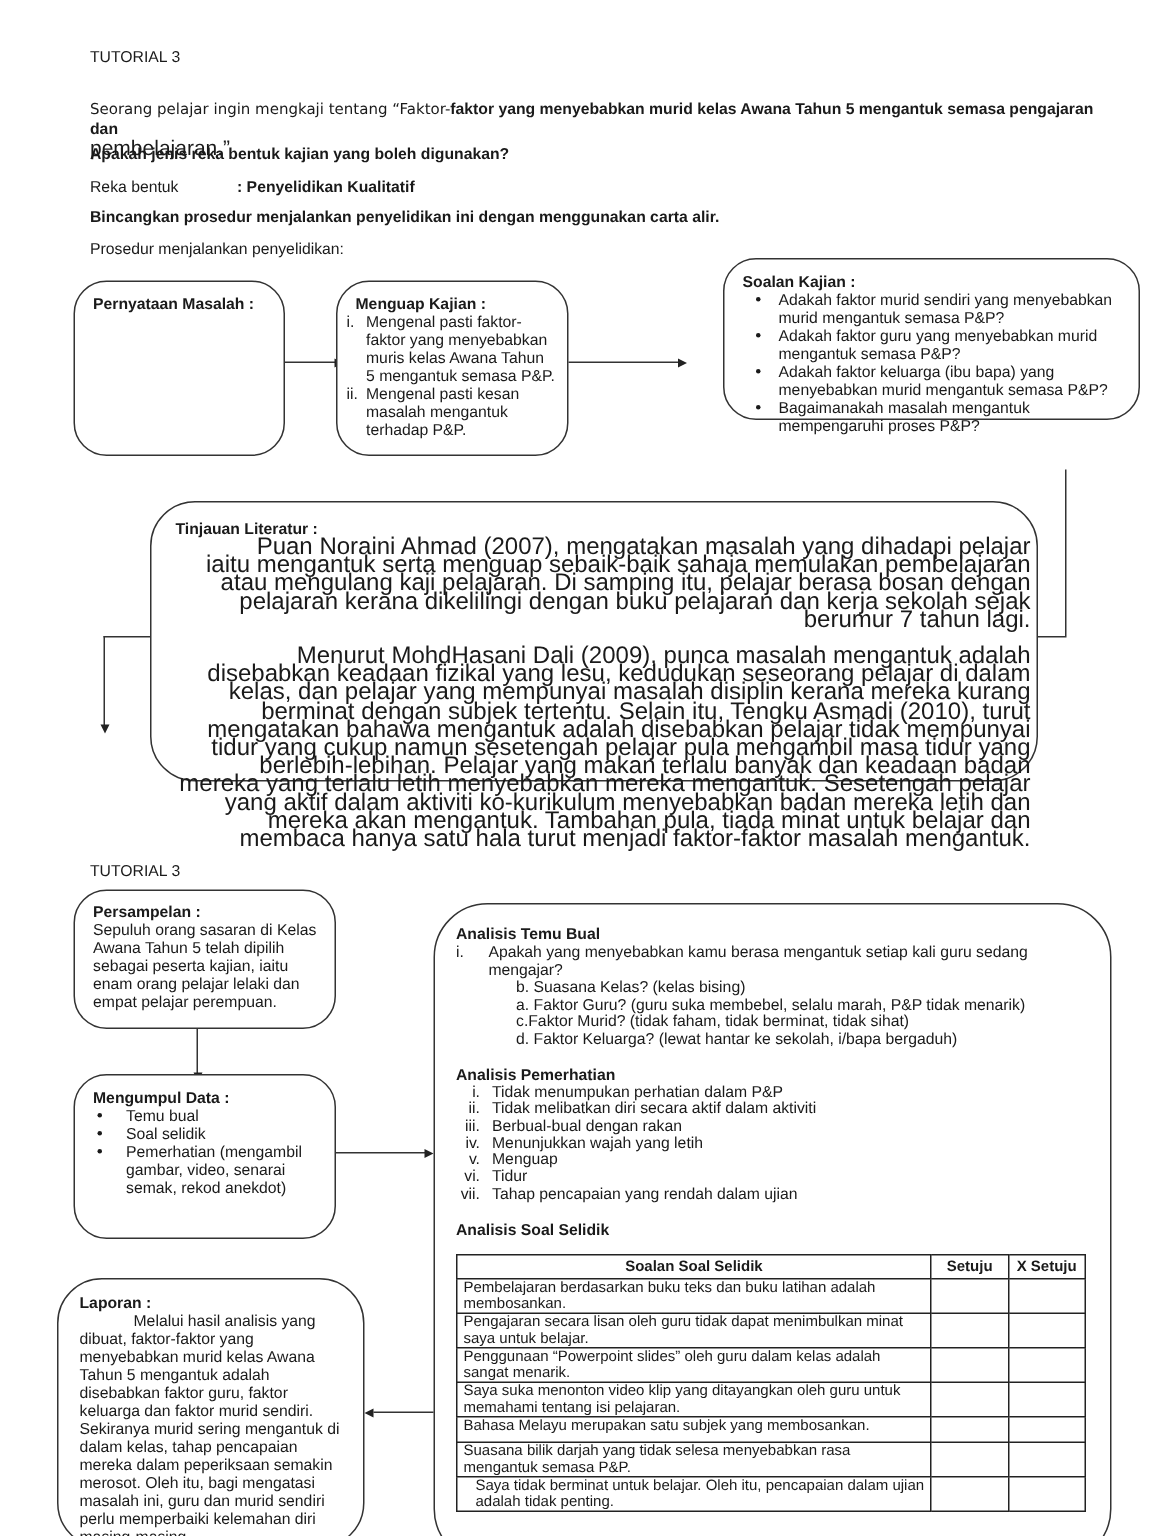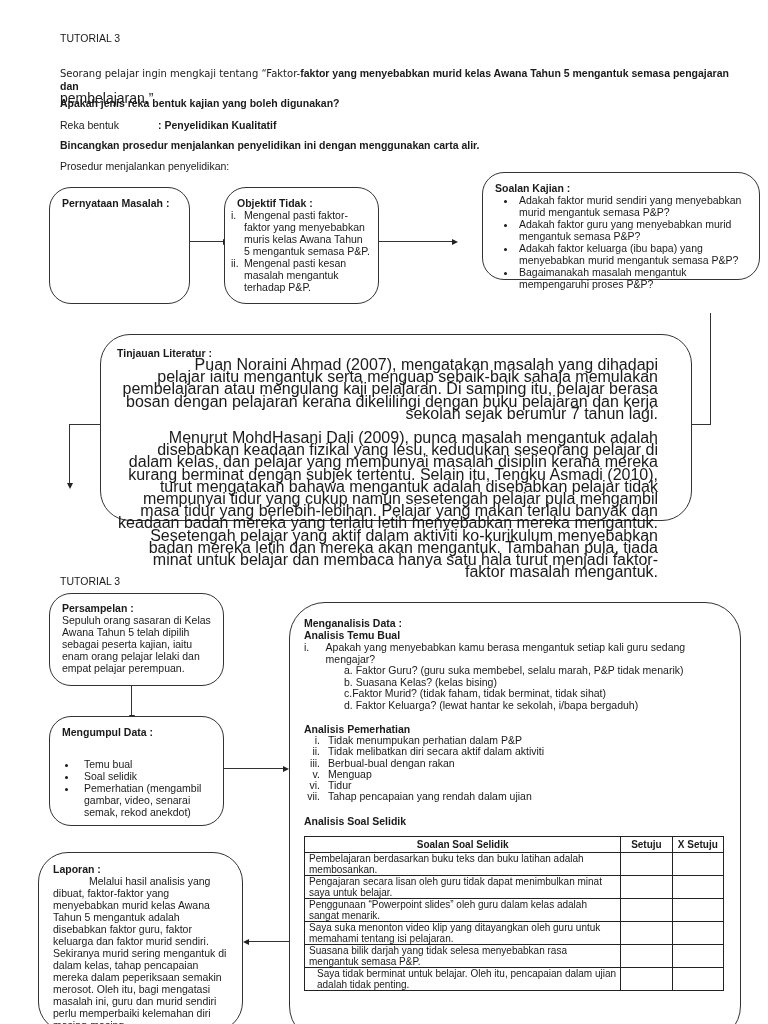--- a/index.html
+++ b/index.html
@@ -47,21 +47,21 @@
 <div class="abs t" style="left:60px;top:160px;">Prosedur menjalankan penyelidikan:</div>
 
 <div class="box" style="left:49px;top:187px;width:141px;height:117px;padding:9px 10px 0 12px;">
   <div class="hd">Pernyataan Masalah :</div>
 </div>
 
 <div class="line" style="left:190px;top:241px;width:34px;height:1.2px;"></div>
 <div class="ah-r" style="left:223px;top:238.5px;"></div>
 
 <div class="box" style="left:224px;top:187px;width:155px;height:117px;padding:9px 8px 0 6px;">
-  <div class="hd" style="padding-left:6px;">Objektif Tidak :</div>
+  <div class="hd" style="padding-left:6px;">Menguap Kajian :</div>
   <div style="display:flex;">
     <span class="tx" style="width:13px;">i.</span>
     <span class="tx" style="flex:1;">Mengenal pasti faktor-faktor yang menyebabkan muris kelas Awana Tahun 5 mengantuk semasa P&amp;P.</span>
   </div>
   <div style="display:flex;">
     <span class="tx" style="width:13px;">ii.</span>
     <span class="tx" style="flex:1;">Mengenal pasti kesan masalah mengantuk terhadap P&amp;P.</span>
   </div>
 </div>
 
@@ -75,21 +75,21 @@
     <li>Adakah faktor guru yang menyebabkan murid mengantuk semasa P&amp;P?</li>
     <li>Adakah faktor keluarga (ibu bapa) yang menyebabkan murid mengantuk semasa P&amp;P?</li>
     <li>Bagaimanakah masalah mengantuk mempengaruhi proses P&amp;P?</li>
   </ul>
 </div>
 
 <div class="line" style="left:710px;top:313px;width:1.2px;height:111px;"></div>
 <div class="line" style="left:692px;top:424px;width:19px;height:1.2px;"></div>
 <div class="ah-l" style="left:686px;top:421.5px;"></div>
 
-<div class="box" style="left:100px;top:334px;width:592px;height:187px;padding:12px 33px 0 16px;border-radius:30px;">
+<div class="box" style="left:100px;top:334px;width:592px;height:187px;padding:12px 4px 0 16px;border-radius:30px;">
   <div class="hd">Tinjauan Literatur :</div>
   <p class="para">Puan Noraini Ahmad (2007),  mengatakan masalah yang dihadapi pelajar iaitu mengantuk serta menguap sebaik-baik sahaja memulakan pembelajaran atau mengulang kaji pelajaran. Di samping itu, pelajar berasa bosan dengan pelajaran kerana dikelilingi dengan buku pelajaran dan kerja sekolah sejak berumur 7 tahun lagi.</p>
   <p class="para" style="margin-top:12px;">Menurut MohdHasani Dali (2009), punca masalah mengantuk adalah disebabkan keadaan fizikal yang lesu, kedudukan seseorang pelajar di dalam kelas, dan pelajar yang mempunyai masalah disiplin kerana mereka kurang berminat dengan subjek tertentu. Selain itu, Tengku Asmadi (2010), turut mengatakan bahawa mengantuk adalah disebabkan pelajar tidak mempunyai tidur yang cukup namun sesetengah pelajar pula mengambil masa tidur yang berlebih-lebihan. Pelajar yang makan terlalu banyak dan keadaan badan mereka yang terlalu letih menyebabkan mereka mengantuk. Sesetengah pelajar yang aktif dalam aktiviti ko-kurikulum menyebabkan badan mereka letih dan mereka akan mengantuk. Tambahan pula, tiada minat untuk belajar dan membaca hanya satu hala turut menjadi faktor-faktor masalah mengantuk.</p>
 </div>
 
 <div class="line" style="left:69px;top:424px;width:31px;height:1.2px;"></div>
 <div class="line" style="left:69px;top:424px;width:1.2px;height:60px;"></div>
 <div class="ah-d" style="left:66.5px;top:483px;"></div>
 
 <div class="abs t" style="left:60px;top:575px;">TUTORIAL 3</div>
@@ -98,64 +98,67 @@
   <div class="hd">Persampelan :</div>
   <div class="tx">Sepuluh orang sasaran di Kelas Awana Tahun 5 telah dipilih sebagai peserta kajian, iaitu enam orang pelajar lelaki dan empat pelajar perempuan.</div>
 </div>
 
 <div class="line" style="left:131px;top:686px;width:1.2px;height:30px;"></div>
 <div class="ah-d" style="left:128.5px;top:715px;"></div>
 
 <div class="box" style="left:49px;top:716px;width:175px;height:110px;padding:9px 8px 0 12px;">
   <div class="hd">Mengumpul Data :</div>
   <ul class="bl" style="padding-left:16px;">
-    <li style="margin-left:0;padding-left:6px;margin-top:20px;">Temu bual</li>
+    <li style="margin-left:0;padding-left:6px;">Temu bual</li>
     <li style="padding-left:6px;">Soal selidik</li>
     <li style="padding-left:6px;">Pemerhatian (mengambil gambar, video, senarai semak, rekod anekdot)</li>
   </ul>
 </div>
 
 <div class="line" style="left:224px;top:768px;width:60px;height:1.2px;"></div>
 <div class="ah-r" style="left:283px;top:765.5px;"></div>
 
 <div class="box" style="left:38px;top:852px;width:205px;height:180px;padding:10px 10px 0 14px;border-radius:30px;">
   <div class="hd">Laporan :</div>
   <div class="tx" style="text-indent:36px;">Melalui hasil analisis yang dibuat, faktor-faktor yang menyebabkan murid kelas Awana Tahun 5 mengantuk adalah disebabkan faktor guru, faktor keluarga dan faktor murid sendiri. Sekiranya murid sering mengantuk di dalam kelas, tahap pencapaian mereka dalam peperiksaan semakin merosot. Oleh itu, bagi mengatasi masalah ini, guru dan murid sendiri perlu memperbaiki kelemahan diri masing-masing.</div>
 </div>
 
 <div class="line" style="left:249px;top:941px;width:40px;height:1.2px;"></div>
 <div class="ah-l" style="left:243px;top:938.5px;"></div>
 
 <div class="box" style="left:289px;top:602px;width:452px;height:440px;padding:14px 10px 0 14px;border-radius:36px;">
-  <div class="hd">Menganalisis Data :</div>
   <div class="sub">Analisis Temu Bual</div>
   <div style="display:flex;">
     <span class="tx" style="width:22px;">i.</span>
     <span class="tx">Apakah yang menyebabkan kamu berasa mengantuk setiap kali guru sedang mengajar?</span>
   </div>
   <ul class="alpha">
+    <li>b.   Suasana Kelas? (kelas bising)</li>
     <li>a.   Faktor Guru? (guru suka membebel, selalu marah, P&amp;P tidak menarik)</li>
-    <li>b.   Suasana Kelas? (kelas bising)</li>
     <li>c.Faktor Murid? (tidak faham, tidak berminat, tidak sihat)</li>
     <li>d.   Faktor Keluarga? (lewat hantar ke sekolah, i/bapa bergaduh)</li>
   </ul>
 
   <div class="sub" style="margin-top:12px;">Analisis Pemerhatian</div>
   <ul class="roman">
     <li>
         <span class="n">i.</span>
         <span>Tidak menumpukan perhatian dalam P&amp;P</span>
       </li>
     <li>
         <span class="n">ii.</span>
         <span>Tidak melibatkan diri secara aktif dalam aktiviti</span>
       </li>
     <li>
         <span class="n">iii.</span>
         <span>Berbual-bual dengan rakan</span>
+      </li>
+    <li>
+        <span class="n">iv.</span>
+        <span>Menunjukkan wajah yang letih</span>
       </li>
     <li>
         <span class="n">v.</span>
         <span>Menguap</span>
       </li>
     <li>
         <span class="n">vi.</span>
         <span>Tidur</span>
       </li>
     <li>
@@ -190,20 +193,25 @@
         <td style="height:22px;">Penggunaan “Powerpoint slides” oleh guru dalam kelas adalah sangat menarik.</td>
         <td></td>
         <td></td>
       </tr>
     <tr>
         <td style="height:22px;">Saya suka menonton video klip yang ditayangkan oleh guru untuk memahami tentang isi pelajaran.</td>
         <td></td>
         <td></td>
       </tr>
     <tr>
+        <td style="height:16px;">Bahasa Melayu merupakan satu subjek yang membosankan.</td>
+        <td></td>
+        <td></td>
+      </tr>
+    <tr>
         <td style="height:22px;">Suasana bilik darjah yang tidak selesa menyebabkan rasa mengantuk semasa P&amp;P.</td>
         <td></td>
         <td></td>
       </tr>
     <tr>
         <td style="height:22px;padding-left:12px;">Saya tidak berminat untuk belajar. Oleh itu, pencapaian dalam ujian adalah tidak penting.</td>
         <td></td>
         <td></td>
       </tr>
   </tbody>

